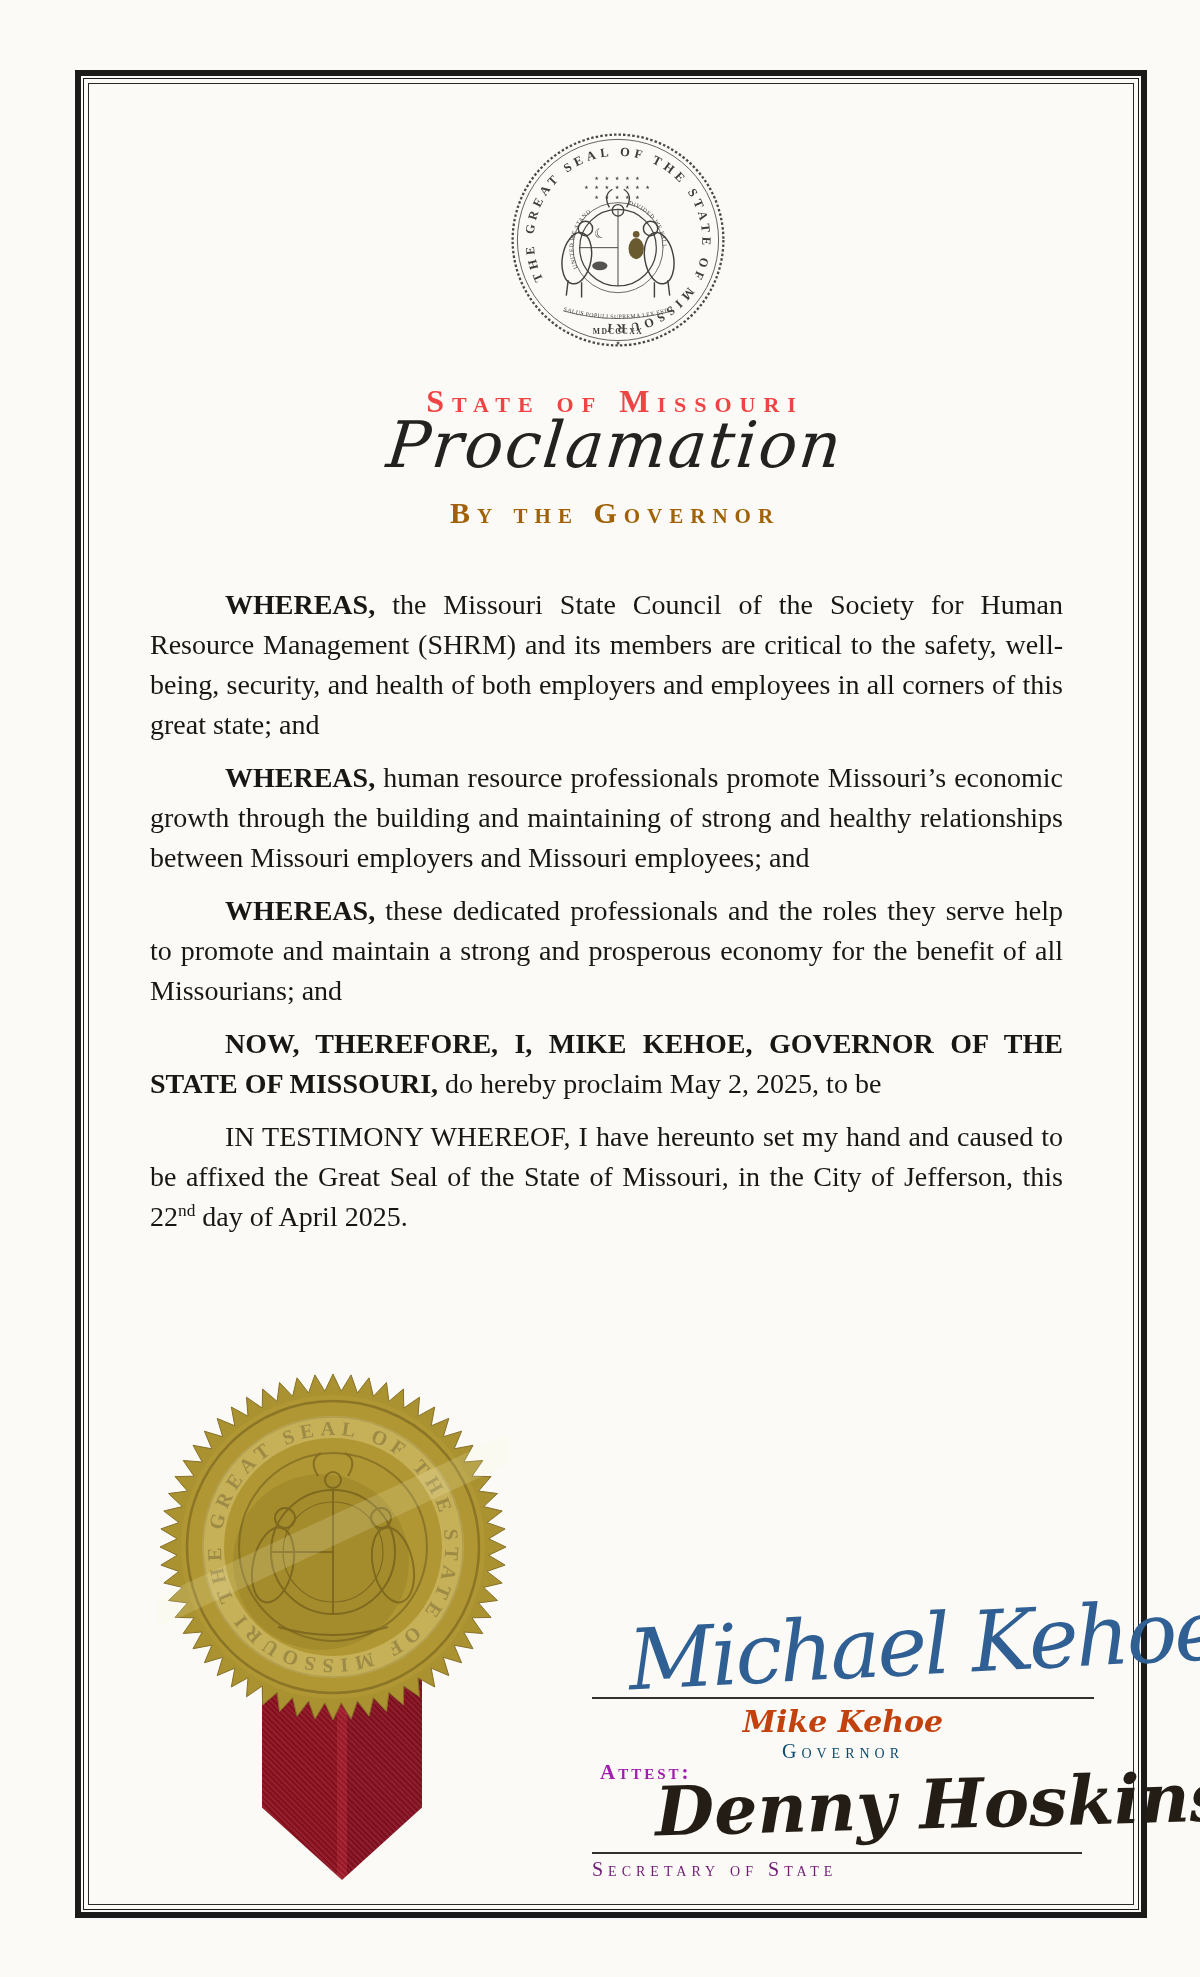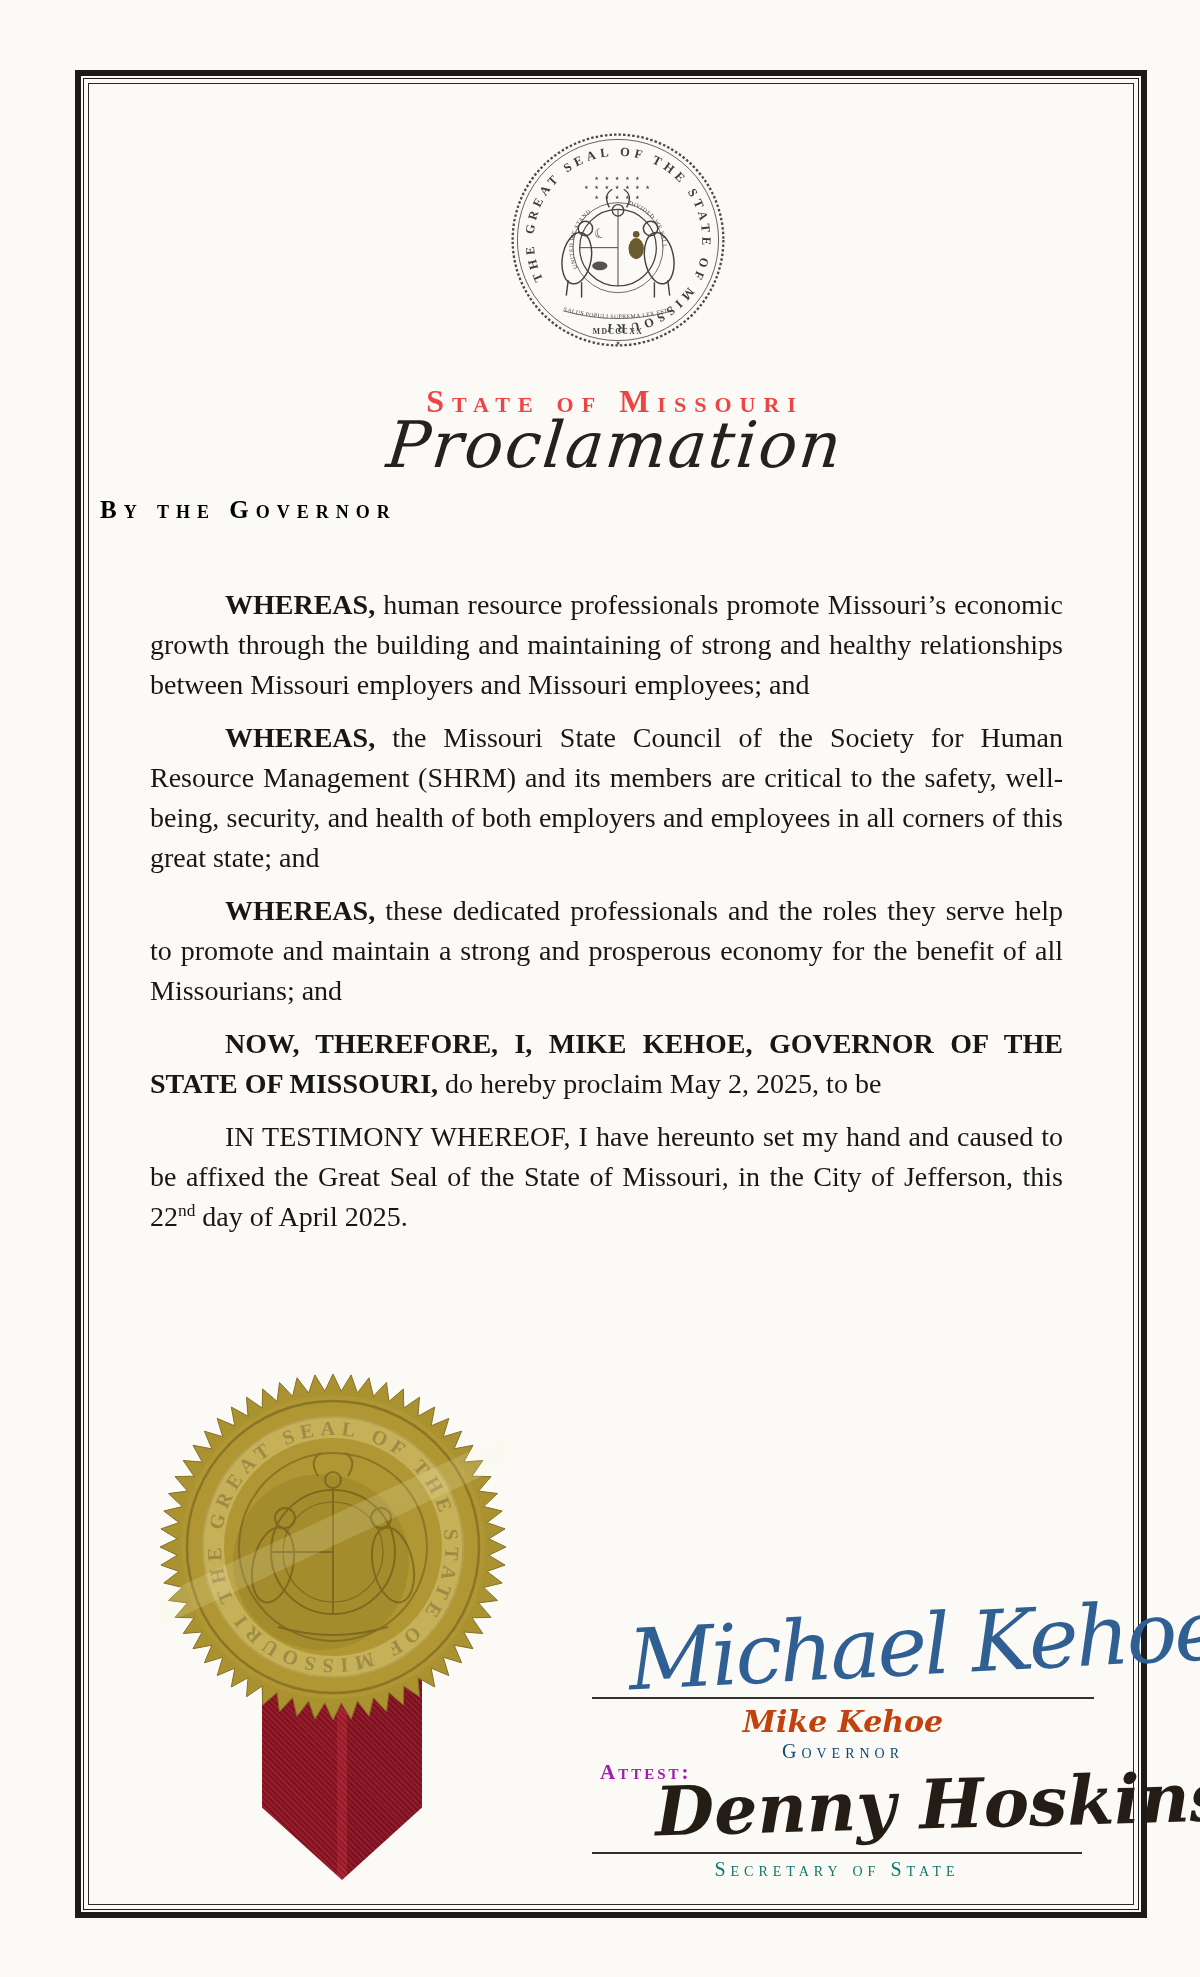--- a/index.html
+++ b/index.html
@@ -13,22 +13,22 @@
   .frame-line.l1{inset:2px;border:1.5px solid #1c1b19;}
   .frame-line.l2{inset:7px;border:1px solid #2a2926;}
 
   
   .engraved-seal{position:absolute;left:507px;top:126px;width:222px;height:228px;}
   .state-line{position:absolute;left:100px;top:383px;width:1030px;text-align:center;
       font-variant:small-caps;font-weight:bold;font-size:32px;letter-spacing:8px;color:#ef4444;}
   .proc-title{position:absolute;left:100px;top:408px;width:1030px;text-align:center;
       font-family:"DejaVu Serif",serif;font-style:italic;font-size:64px;color:#232220;
       transform:skewX(-6deg);letter-spacing:2px;}
-  .by-gov{position:absolute;left:100px;top:496px;width:1030px;text-align:left;
-      font-variant:small-caps;font-weight:bold;font-size:25px;letter-spacing:7px;color:#000000;}
+  .by-gov{position:absolute;left:100px;top:496px;width:1030px;text-align:center;
+      font-variant:small-caps;font-weight:bold;font-size:30px;letter-spacing:7px;color:#a16207;}
 
   
   .bodytext{position:absolute;left:150px;top:585px;width:913px;
       font-size:28px;line-height:40px;text-align:justify;}
   .bodytext p{margin:0 0 13px 0;text-indent:75px;}
   .bodytext p.day-title{margin:6px 0 14px 0;text-indent:0;text-align:center;
       font-weight:bold;letter-spacing:0.5px;}
   .bodytext p.no-indent{text-indent:0;}
   .bodytext b{font-weight:bold;}
   sup{font-size:0.62em;vertical-align:super;line-height:0;}
@@ -59,22 +59,22 @@
   .sig-line.sec{left:592px;top:1852px;width:490px;}
   .gov-name{position:absolute;left:592px;top:1704px;width:502px;text-align:center;
       font-family:"DejaVu Serif",serif;font-style:italic;font-weight:bold;font-size:30px;color:#c2410c;}
   .gov-title{position:absolute;left:592px;top:1740px;width:502px;text-align:center;
       font-variant:small-caps;font-size:20px;letter-spacing:5px;color:#0c4a6e;}
   .attest{position:absolute;left:600px;top:1760px;
       font-variant:small-caps;font-weight:bold;font-size:21px;letter-spacing:3px;color:#a21caf;}
   .sec-signature{position:absolute;left:655px;top:1764px;z-index:3;
       font-family:"DejaVu Serif",serif;font-style:italic;font-weight:bold;font-size:68px;color:#241d15;
       transform:rotate(-1.5deg);letter-spacing:0px;white-space:nowrap;}
-  .sec-title{position:absolute;left:592px;top:1858px;width:490px;text-align:center;
-      font-variant:small-caps;font-size:20px;letter-spacing:5px;color:#0f766e;}
+  .sec-title{position:absolute;left:592px;top:1858px;width:490px;
+      font-variant:small-caps;font-size:20px;letter-spacing:5px;color:#701a75;}
 </style>
 </head>
 <body>
 
 <div>
 
   <div class="frame">
     <div class="frame-line l1"></div>
     <div class="frame-line l2"></div>
   </div>
@@ -125,22 +125,22 @@
     <text class="eng-banner-text"><textPath href="#eng-banner" startOffset="50%" text-anchor="middle">SALUS POPULI SUPREMA LEX ESTO</textPath></text>
     <text class="eng-year" x="115" y="217" text-anchor="middle">MDCCCXX</text>
     <text class="eng-stars" x="115" y="229" font-size="6" text-anchor="middle">★</text>
   </svg>
 
   <div class="state-line">State of Missouri</div>
   <div class="proc-title">Proclamation</div>
   <div class="by-gov">By the Governor</div>
 
   <div class="bodytext">
+    <p><b>WHEREAS,</b><span> the Missouri State Council of the Society for Human Resource Management (SHRM) and its members are critical to the safety, well-being, security, and health of both employers and employees in all corners of this great state; and</span></p>
     <p><b>WHEREAS,</b><span> human resource professionals promote Missouri’s economic growth through the building and maintaining of strong and healthy relationships between Missouri employers and Missouri employees; and</span></p>
-    <p><b>WHEREAS,</b><span> the Missouri State Council of the Society for Human Resource Management (SHRM) and its members are critical to the safety, well-being, security, and health of both employers and employees in all corners of this great state; and</span></p>
     <p><b>WHEREAS,</b><span> these dedicated professionals and the roles they serve help to promote and maintain a strong and prosperous economy for the benefit of all Missourians; and</span></p>
     <p><b>NOW, THEREFORE, I, MIKE KEHOE, GOVERNOR OF THE STATE OF MISSOURI,</b><span> do hereby proclaim May 2, 2025, to be</span></p>
     <p><span>IN TESTIMONY WHEREOF, I have hereunto set my hand and caused to be affixed the Great Seal of the State of Missouri, in the City of Jefferson, this 22</span><sup>nd</sup><span> day of April 2025.</span></p>
   </div>
 
   <div class="ribbon"></div>
 
   <svg class="foil-seal" viewBox="0 0 350 350">
     <polygon id="foil-burst" fill="#a9922f" stroke="#86702a" stroke-width="1" points="175.0,2.0 183.2,19.2 193.1,2.9 199.4,20.9 211.0,5.8 215.4,24.3 228.5,10.5 230.9,29.4 245.4,17.0 245.8,36.0 261.5,25.2 260.0,44.2 276.7,35.0 273.2,53.8 290.8,46.4 285.3,64.7 303.6,59.2 296.2,76.8 315.0,73.3 305.8,90.0 324.8,88.5 314.0,104.2 333.0,104.6 320.6,119.1 339.5,121.5 325.7,134.6 344.2,139.0 329.1,150.6 347.1,156.9 330.8,166.8 348.0,175.0 330.8,183.2 347.1,193.1 329.1,199.4 344.2,211.0 325.7,215.4 339.5,228.5 320.6,230.9 333.0,245.4 314.0,245.8 324.8,261.5 305.8,260.0 315.0,276.7 296.2,273.2 303.6,290.8 285.3,285.3 290.8,303.6 273.2,296.2 276.7,315.0 260.0,305.8 261.5,324.8 245.8,314.0 245.4,333.0 230.9,320.6 228.5,339.5 215.4,325.7 211.0,344.2 199.4,329.1 193.1,347.1 183.2,330.8 175.0,348.0 166.8,330.8 156.9,347.1 150.6,329.1 139.0,344.2 134.6,325.7 121.5,339.5 119.1,320.6 104.6,333.0 104.2,314.0 88.5,324.8 90.0,305.8 73.3,315.0 76.8,296.2 59.2,303.6 64.7,285.3 46.4,290.8 53.8,273.2 35.0,276.7 44.2,260.0 25.2,261.5 36.0,245.8 17.0,245.4 29.4,230.9 10.5,228.5 24.3,215.4 5.8,211.0 20.9,199.4 2.9,193.1 19.2,183.2 2.0,175.0 19.2,166.8 2.9,156.9 20.9,150.6 5.8,139.0 24.3,134.6 10.5,121.5 29.4,119.1 17.0,104.6 36.0,104.2 25.2,88.5 44.2,90.0 35.0,73.3 53.8,76.8 46.4,59.2 64.7,64.7 59.2,46.4 76.8,53.8 73.3,35.0 90.0,44.2 88.5,25.2 104.2,36.0 104.6,17.0 119.1,29.4 121.5,10.5 134.6,24.3 139.0,5.8 150.6,20.9 156.9,2.9 166.8,19.2"></polygon>
     <circle cx="175" cy="175" r="152" fill="#b09733"></circle>

